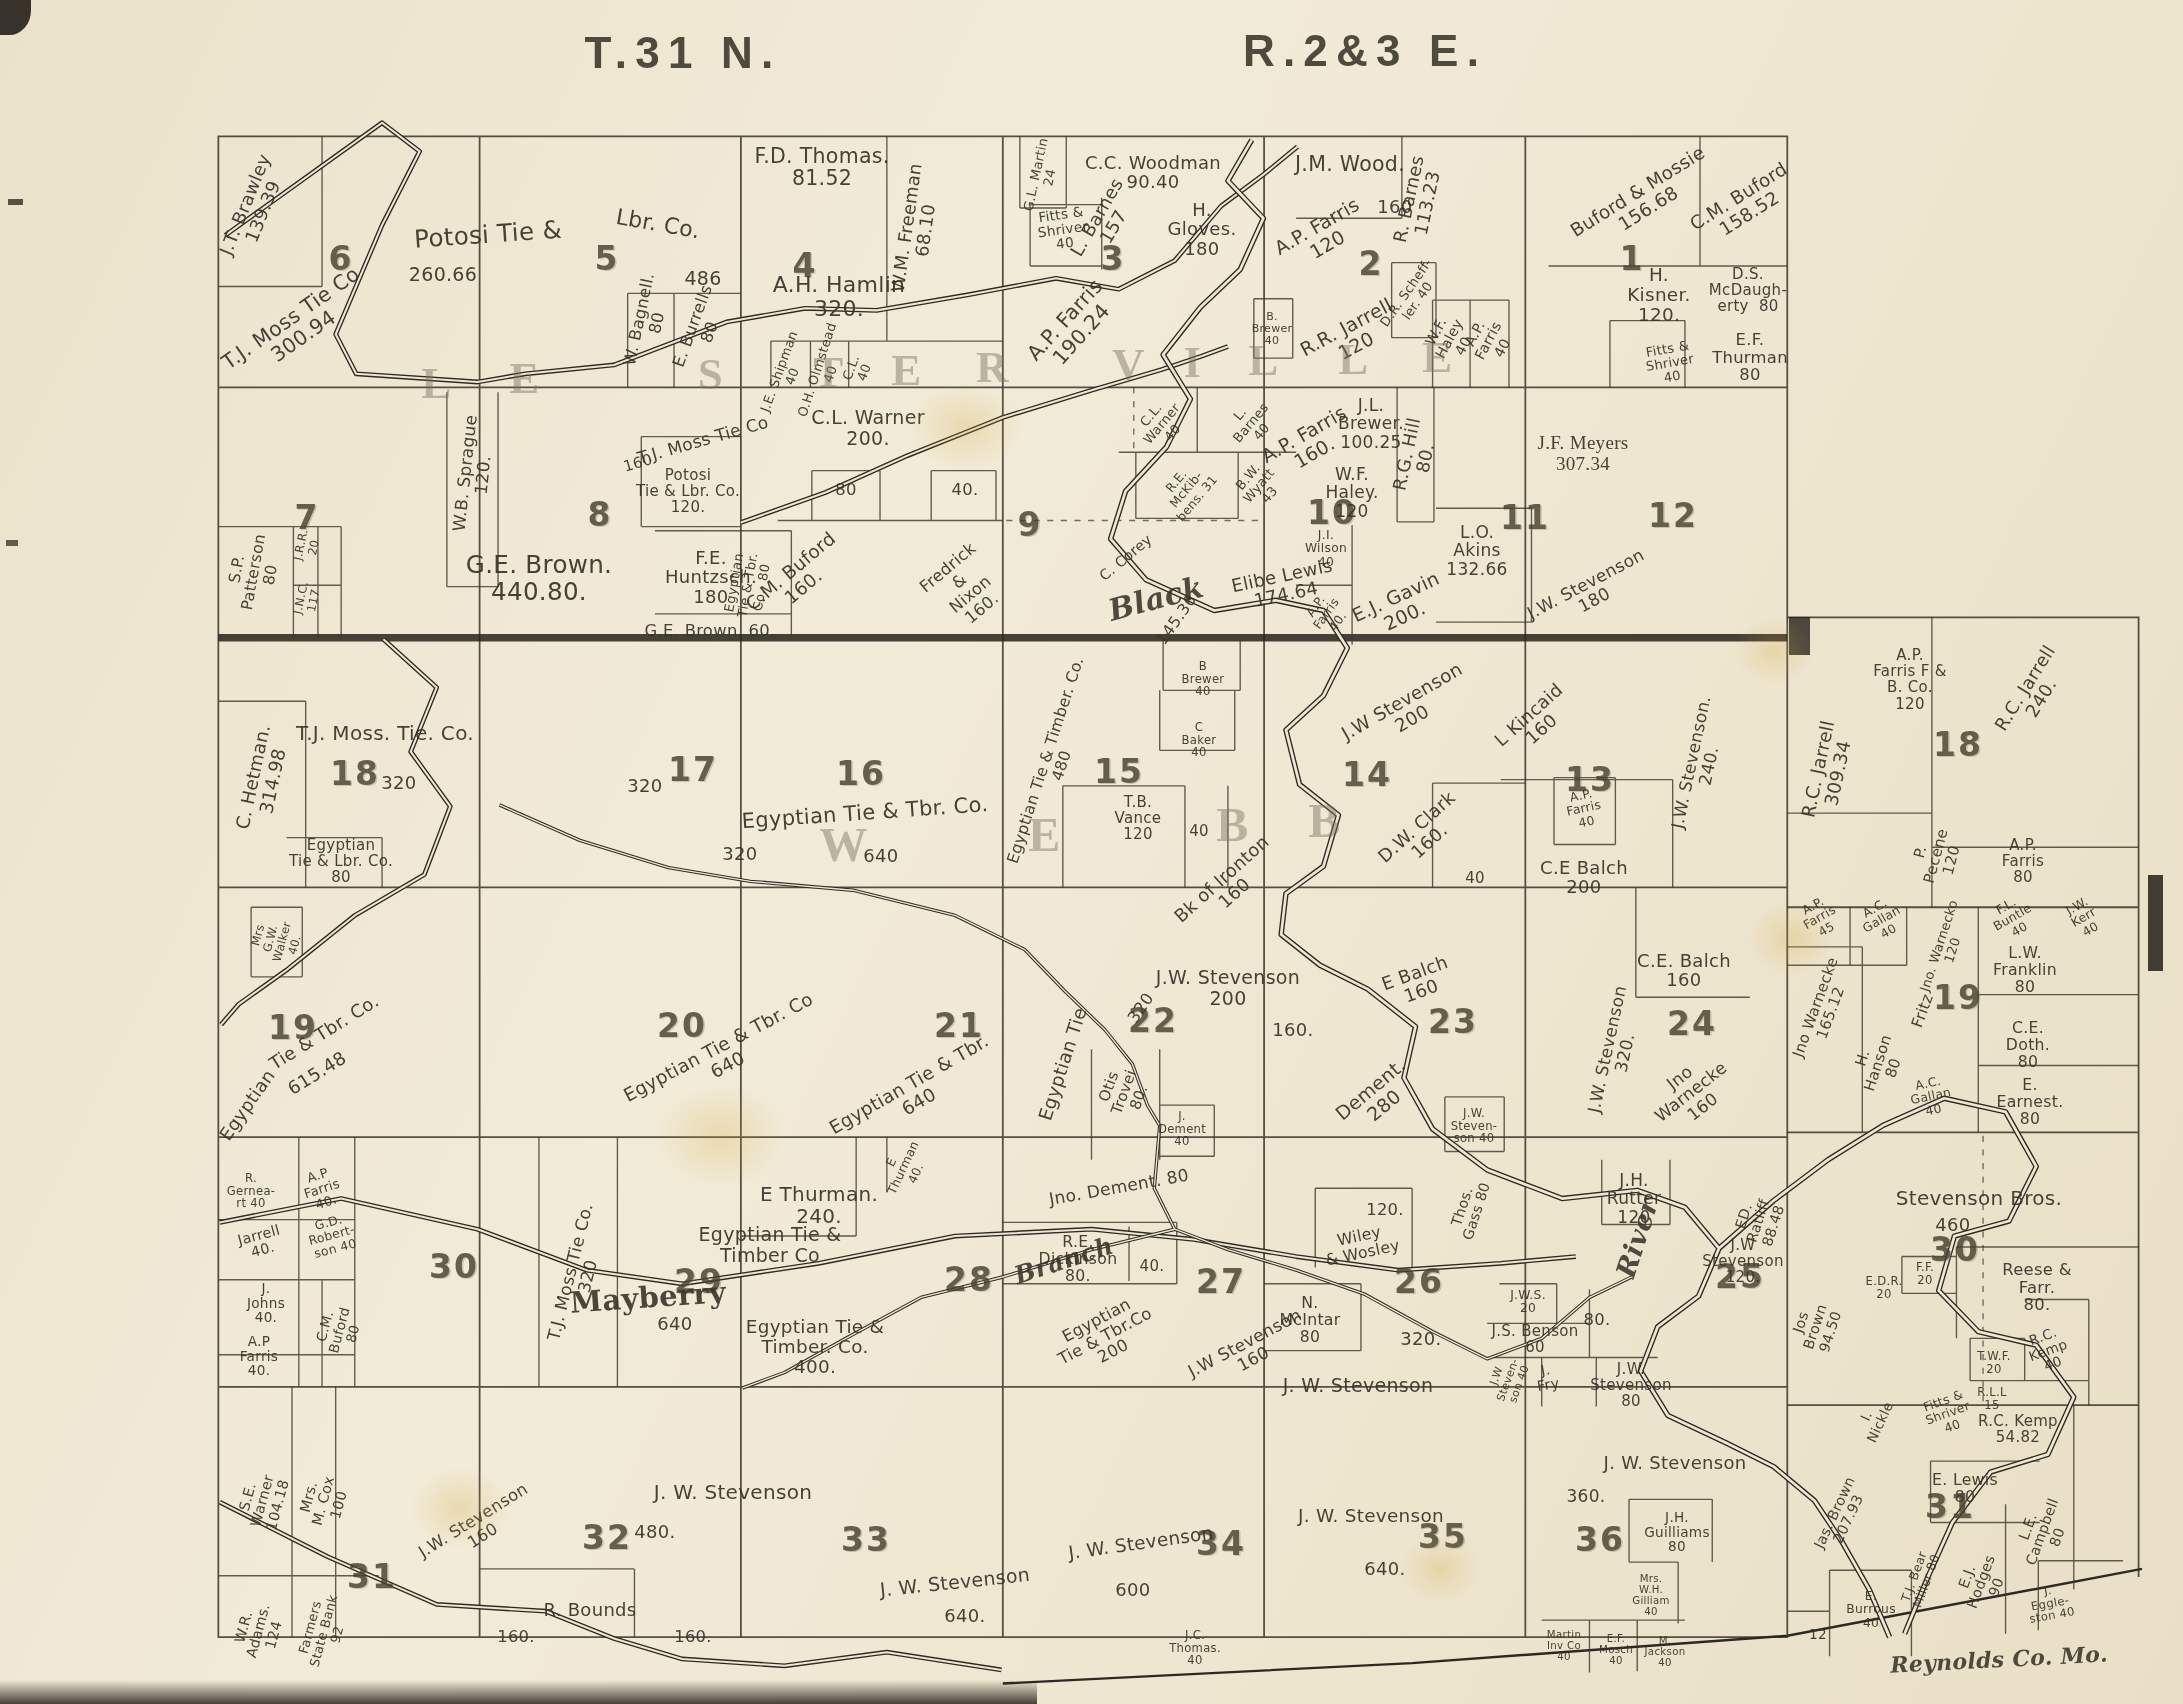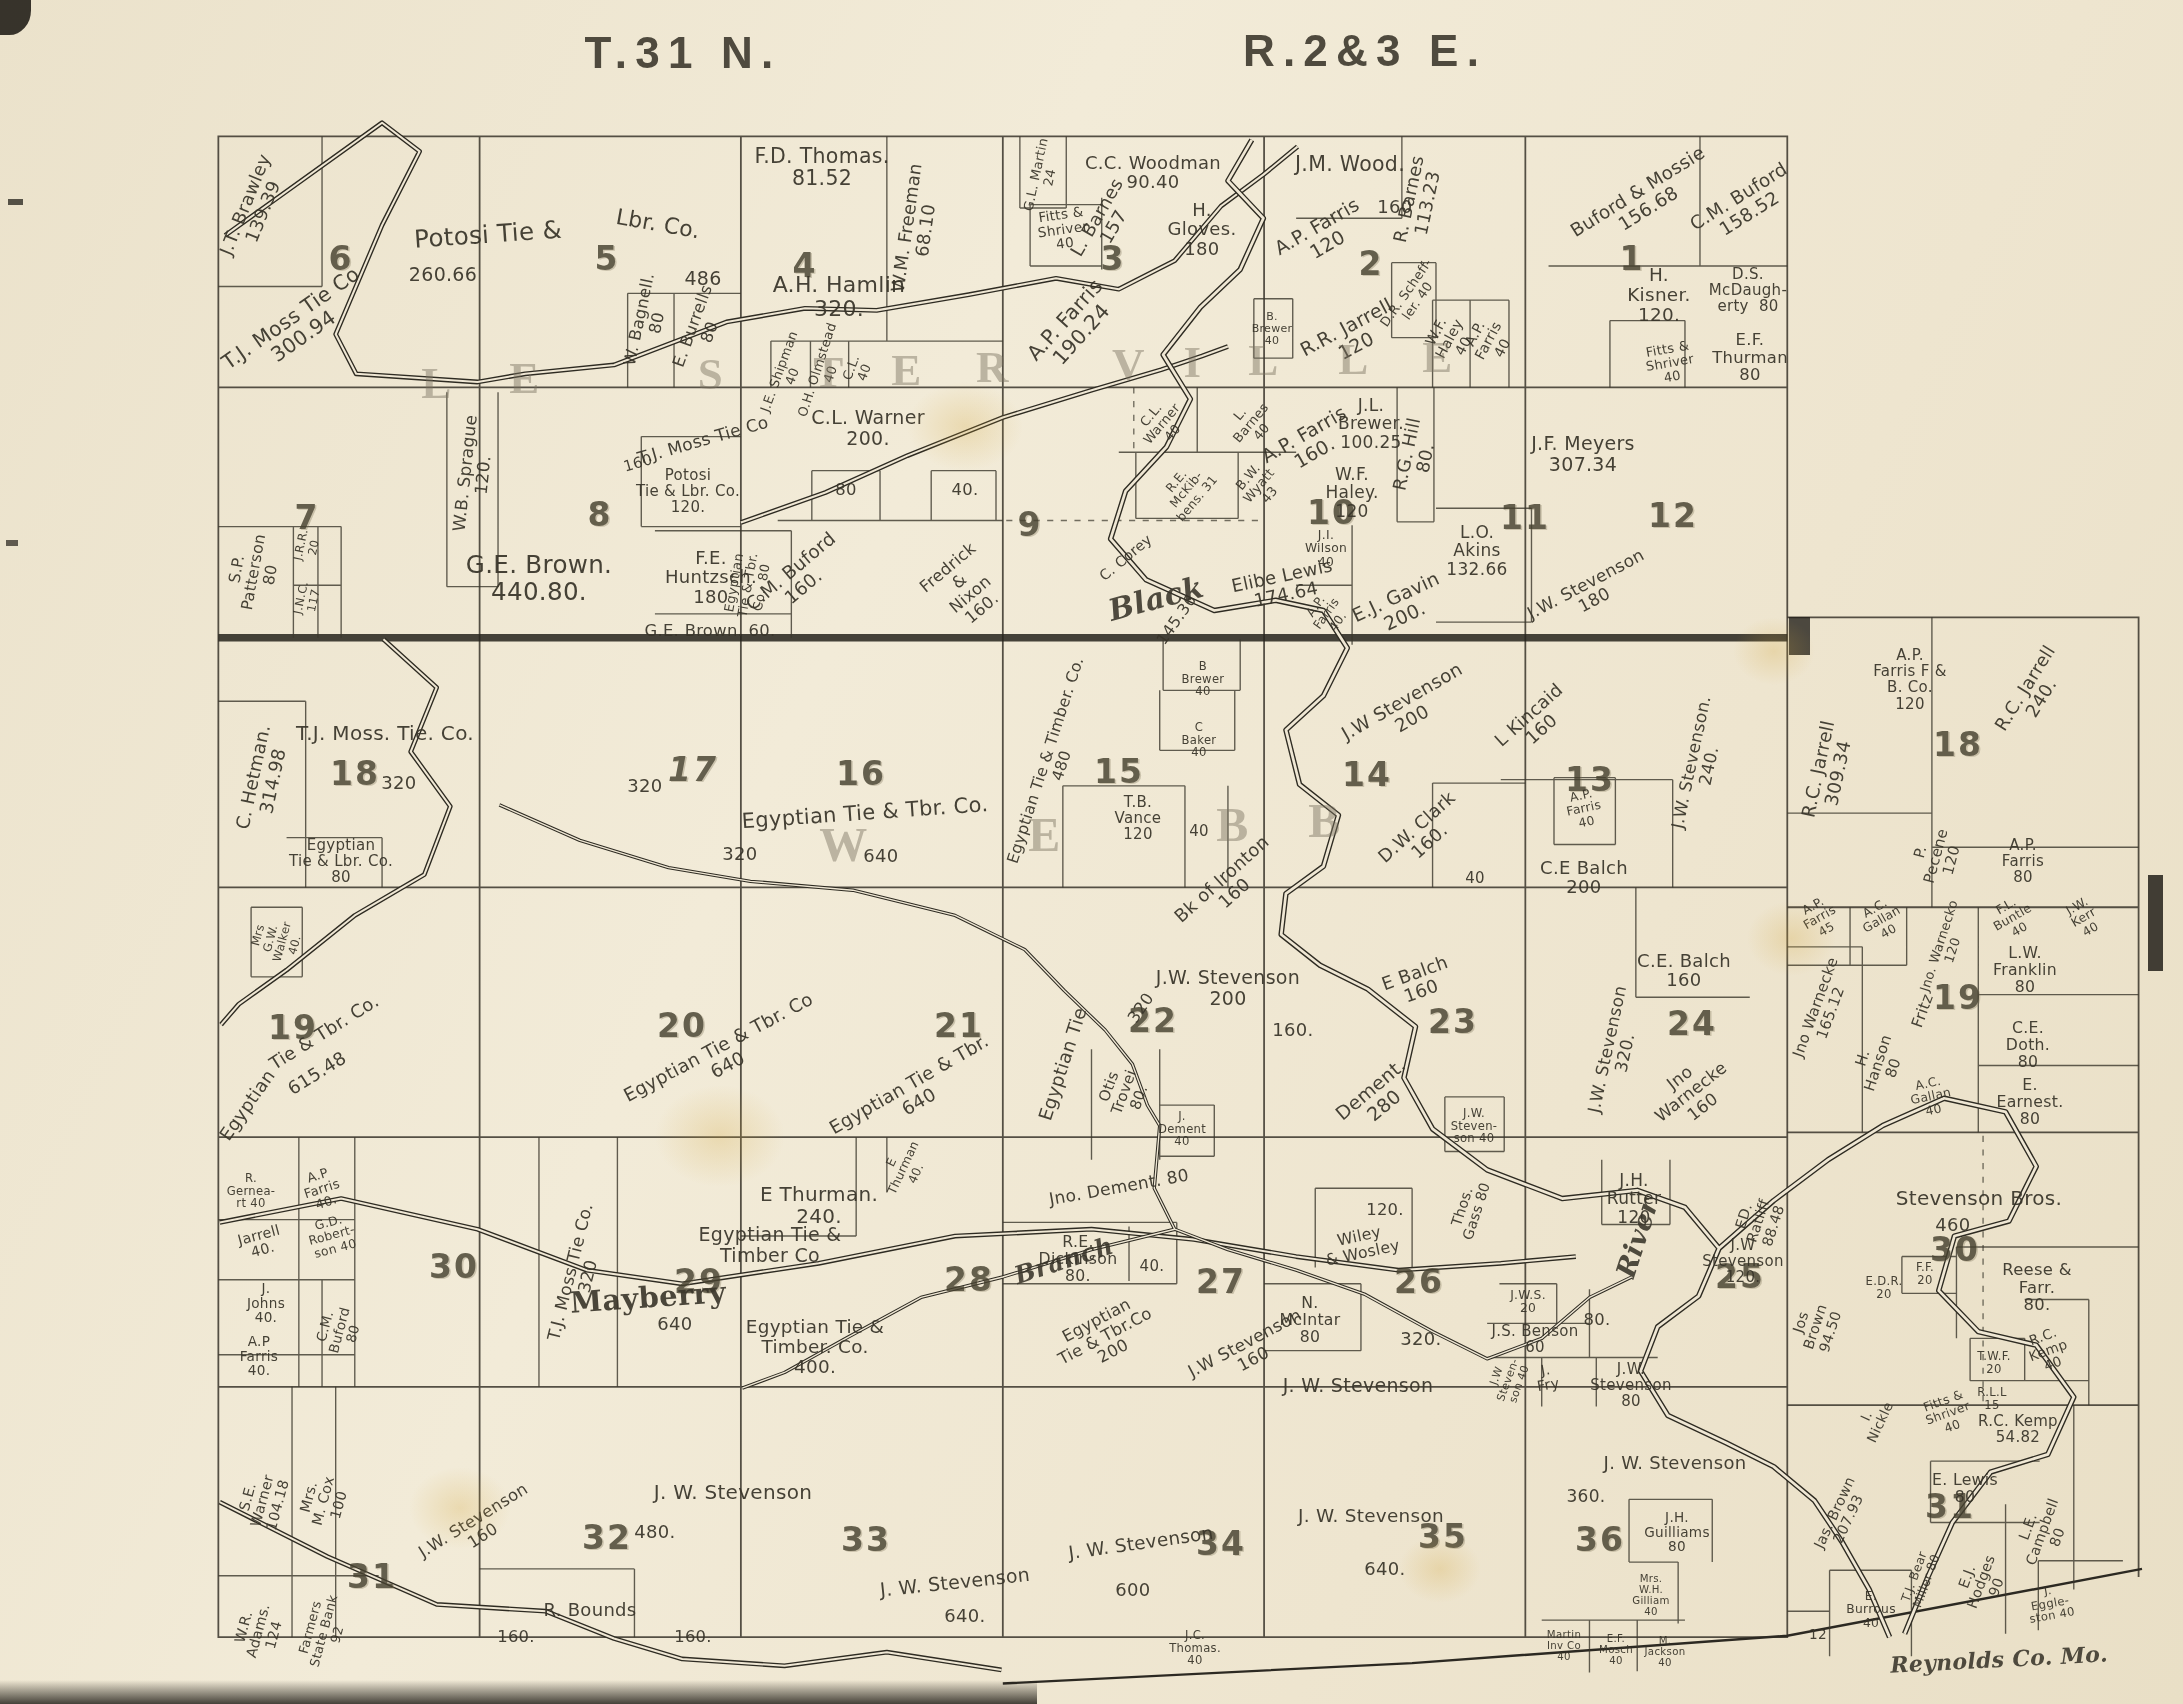--- a/index.html
+++ b/index.html
@@ -276,40 +276,40 @@
 Wilson
 40</div>
       <div class="lbl" style="left: 1327px; top: 614px; font-size: 12.3px; transform: translate(-50%, -50%) rotate(-55deg);">A.P.
 Farris
 40.</div>
       <div class="lbl" style="left: 1400px; top: 606px; font-size: 19px; transform: translate(-50%, -50%) rotate(-25deg);">E.J. Gavin
 200.</div>
       <div class="lbl" style="left: 1416px; top: 456px; font-size: 18px; transform: translate(-50%, -50%) rotate(-78deg);">R.G. Hill
 80.</div>
       <div class="secnum" style="left: 1673px; top: 515px; transform: translate(-50%, -50%);">12</div>
-      <div class="lbl" style="left: 1583px; top: 454px; font-size: 19px; transform: translate(-50%, -50%) rotate(0deg);">J.F. Meyers
+      <div class="lbl" style="left: 1583px; top: 454px; font-size: 19px; transform: translate(-50%, -50%) rotate(0deg); font-family: Liberation Serif, serif;">J.F. Meyers
 307.34</div>
       <div class="lbl" style="left: 1477px; top: 551px; font-size: 17px; transform: translate(-50%, -50%) rotate(0deg);">L.O.
 Akins
 132.66</div>
       <div class="lbl" style="left: 1590px; top: 592px; font-size: 17px; transform: translate(-50%, -50%) rotate(-28deg);">J.W. Stevenson
 180</div>
       <div class="secnum" style="left: 355px; top: 773px; transform: translate(-50%, -50%);">18</div>
       <div class="lbl" style="left: 263px; top: 779px; font-size: 18.4px; transform: translate(-50%, -50%) rotate(-78deg);">C. Hetman.
 314.98</div>
       <div class="lbl" style="left: 385px; top: 734px; font-size: 20px; transform: translate(-50%, -50%) rotate(0deg);">T.J. Moss. Tie. Co.</div>
       <div class="lbl" style="left: 399px; top: 783px; font-size: 18px; transform: translate(-50%, -50%) rotate(0deg);">320</div>
       <div class="lbl" style="left: 341px; top: 861px; font-size: 15px; transform: translate(-50%, -50%) rotate(0deg);">Egyptian
 Tie &amp; Lbr. Co.
 80</div>
       <div class="lbl" style="left: 276px; top: 940px; font-size: 11.6px; transform: translate(-50%, -50%) rotate(-75deg);">Mrs
 G.W.
 Walker
 40.</div>
-      <div class="secnum" style="left: 693px; top: 769px; transform: translate(-50%, -50%); font-style: italic;">17</div>
+      <div class="secnum" style="left: 693px; top: 769px; transform: translate(-50%, -50%);">17</div>
       <div class="lbl" style="left: 645px; top: 786px; font-size: 18px; transform: translate(-50%, -50%) rotate(0deg);">320</div>
       <div class="secnum" style="left: 861px; top: 773px; transform: translate(-50%, -50%);">16</div>
       <div class="lbl" style="left: 865px; top: 813px; font-size: 21px; transform: translate(-50%, -50%) rotate(-4deg);">Egyptian Tie &amp; Tbr. Co.</div>
       <div class="lbl" style="left: 740px; top: 854px; font-size: 18px; transform: translate(-50%, -50%) rotate(0deg);">320</div>
       <div class="lbl" style="left: 881px; top: 856px; font-size: 18px; transform: translate(-50%, -50%) rotate(0deg);">640</div>
       <div class="secnum" style="left: 1119px; top: 771px; transform: translate(-50%, -50%);">15</div>
       <div class="lbl" style="left: 1054px; top: 763px; font-size: 15.7px; transform: translate(-50%, -50%) rotate(-72deg);">Egyptian Tie &amp; Timber. Co.
 480</div>
       <div class="lbl" style="left: 1203px; top: 679px; font-size: 11.6px; transform: translate(-50%, -50%) rotate(0deg);">B
 Brewer

